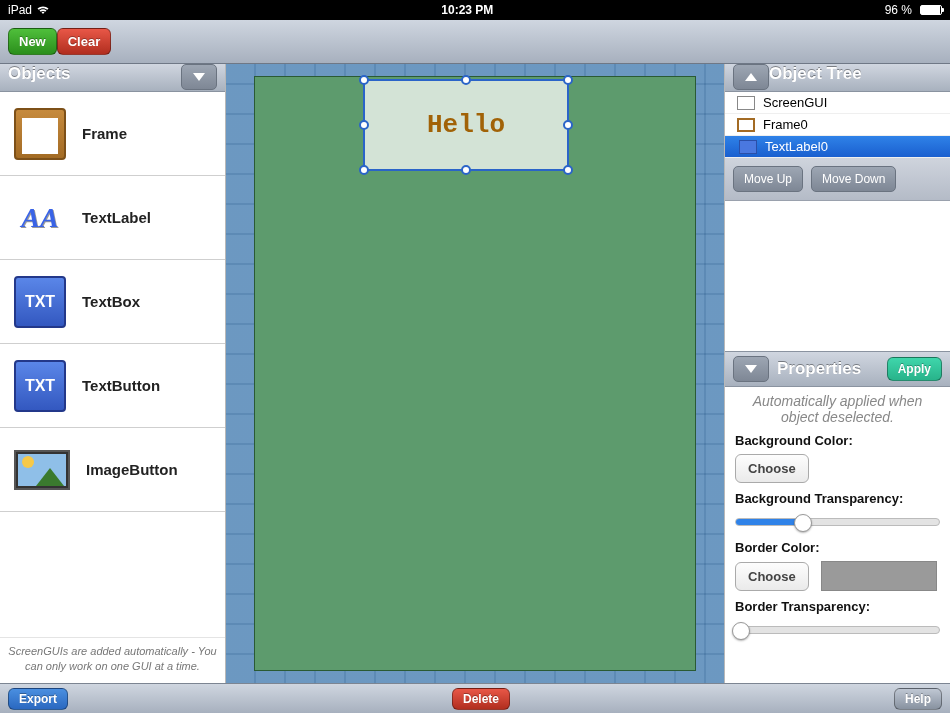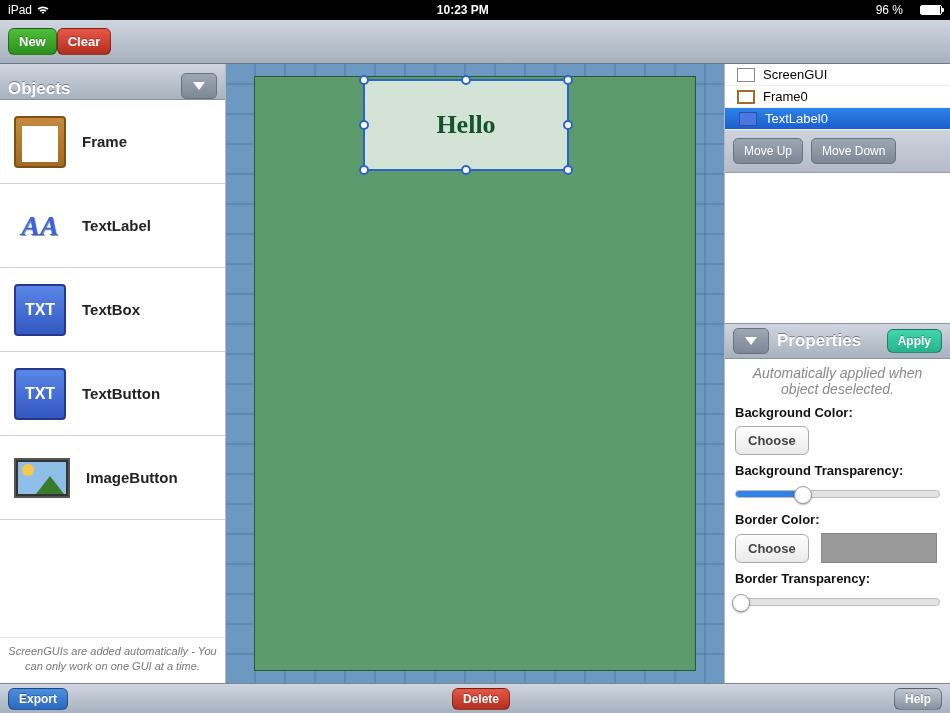--- a/index.html
+++ b/index.html
@@ -2,41 +2,41 @@
 <html><head>
   <meta charset="utf-8">
   <style>
     * { margin: 0; padding: 0; box-sizing: border-box; font-family: -apple-system, Helvetica, Arial, sans-serif; }
     body { width: 950px; height: 713px; overflow: hidden; background: #000; }
 
     
     .status-bar { height: 20px; background: #000; color: #fff; display: flex; align-items: center; padding: 0 8px; font-size: 12px; }
     .status-left { flex: 0 0 auto; display: flex; align-items: center; gap: 4px; }
     .status-center { flex: 1; text-align: center; font-weight: bold; }
-    .status-right { flex: 0 0 auto; display: flex; align-items: center; gap: 17px; }
+    .status-right { flex: 0 0 auto; display: flex; align-items: center; gap: 8px; }
     .wifi-icon { width: 14px; height: 10px; }
     .battery-icon { width: 22px; height: 10px; border: 1px solid #fff; border-radius: 2px; position: relative; }
     .battery-icon::after { content: ""; position: absolute; right: -3px; top: 2px; width: 2px; height: 4px; background: #fff; border-radius: 0 1px 1px 0; }
     .battery-fill { background: #fff; height: 100%; width: 96%; }
 
     
     .toolbar { height: 44px; background: linear-gradient(#cfd6e0, #a7b0be); border-bottom: 1px solid #6f7886; display: flex; align-items: center; padding: 8px 8px; }
     .toolbar-title { flex: 1; text-align: center; color: #fff; font-weight: bold; font-size: 18px; text-shadow: 0 -1px 0 rgba(0,0,0,0.4); }
     .btn { border: 1px solid rgba(0,0,0,0.35); border-radius: 6px; padding: 5px 10px; color: #fff; font-weight: bold; font-size: 13px; text-shadow: 0 -1px 0 rgba(0,0,0,0.3); cursor: pointer; }
     .btn-green { background: linear-gradient(#4fbf3b, #2b8f1c); }
     .btn-red   { background: linear-gradient(#e85747, #b12e1f); }
     .btn-gray  { background: linear-gradient(#bfc7d3, #8892a0); color: #fff; }
     .btn-teal  { background: linear-gradient(#3fd6ab, #28b38a); }
 
     
     .main { display: flex; height: 619px; background: #fff; }
 
     
     .objects-panel { width: 226px; display: flex; flex-direction: column; border-right: 1px solid #b8b8b8; }
-    .panel-header { height: 36px; background: linear-gradient(#d0d6e0, #a8b1be); display: flex; align-items: flex-end; padding: 0 8px; border-bottom: 1px solid #8a93a0; }
+    .panel-header { height: 28px; background: linear-gradient(#d0d6e0, #a8b1be); display: flex; align-items: flex-start; padding: 0 8px; border-bottom: 1px solid #8a93a0; }
     .panel-title { flex: 1; color: #fff; font-weight: bold; font-size: 17px; text-shadow: 0 -1px 0 rgba(0,0,0,0.4); }
     .square-btn { width: 36px; height: 26px; background: linear-gradient(#9da6b3, #7e8795); border: 1px solid #6a7380; border-radius: 5px; display:flex; align-items:center; justify-content:center; cursor:pointer; }
     .triangle-down { width: 0; height: 0; border-left: 6px solid transparent; border-right: 6px solid transparent; border-top: 8px solid #fff; }
     .triangle-up   { width: 0; height: 0; border-left: 6px solid transparent; border-right: 6px solid transparent; border-bottom: 8px solid #fff; }
 
     .object-list { flex: 1; overflow: hidden; }
     .object-item { height: 84px; border-bottom: 1px solid #cfcfcf; display: flex; align-items: center; padding: 12px 14px; gap: 16px; cursor: pointer; background: #fff; }
     .obj-icon { width: 52px; height: 52px; border-radius: 4px; display:flex; align-items:center; justify-content:center; font-weight:bold; }
     .obj-label { font-weight: bold; font-size: 15px; color: #222; }
 
@@ -54,21 +54,21 @@
     .imagebtn-ico .sky{position:absolute; inset:2px; background:#8fbfe8;}
     .imagebtn-ico .sun{position:absolute; left:6px; top:4px; width:12px; height:12px; background:#f7c948; border-radius:50%;}
     .imagebtn-ico .mtn{position:absolute; right:4px; bottom:2px; width:0;height:0; border-left:14px solid transparent; border-right:14px solid transparent; border-bottom:18px solid #3a7a2e;}
 
     .objects-footnote { font-size: 11px; font-style: italic; color: #777; text-align: center; padding: 6px 8px 10px; line-height: 1.3; border-top:1px solid #e4e4e4; }
 
     
     .canvas-wrap { flex: 1; background: repeating-linear-gradient(0deg, #a6c5de 0 28px, #8fb3d0 28px 30px), repeating-linear-gradient(90deg, #a6c5de 0 28px, #8fb3d0 28px 30px); background-blend-mode: multiply; position: relative; }
     .canvas-frame { position:absolute; left:28px; top:12px; right:28px; bottom:12px; background:#5d9b6d; border:1px solid #2a5a34; }
     .selected-box { position:absolute; left:108px; top:2px; width:206px; height:92px; background:#d3e3d6; border:2px solid #2a64c8; display:flex; align-items:center; justify-content:center; }
-    .selected-box .txt { font-family: Liberation Serif, serif; font-weight:bold; font-size:26px; color:#14532d; }
+    .selected-box .txt { font-family: Liberation Mono, monospace; font-weight:bold; font-size:26px; color:#a16207; }
     .handle { position:absolute; width:10px; height:10px; background:#fff; border:2px solid #2a64c8; border-radius:50%; }
     .h-tl{top:-6px;left:-6px;} .h-tm{top:-6px;left:calc(50% - 5px);} .h-tr{top:-6px;right:-6px;}
     .h-ml{top:calc(50% - 5px);left:-6px;} .h-mr{top:calc(50% - 5px);right:-6px;}
     .h-bl{bottom:-6px;left:-6px;} .h-bm{bottom:-6px;left:calc(50% - 5px);} .h-br{bottom:-6px;right:-6px;}
 
     
     .right-panel { width: 226px; display:flex; flex-direction: column; border-left:1px solid #b8b8b8; }
 
     .tree-body { background:#fff; }
     .tree-root { background: linear-gradient(#8a9fbf, #5f7aa0); color:#fff; font-weight:bold; padding:4px 8px; font-size:13px; text-shadow:0 -1px 0 rgba(0,0,0,0.3); border-bottom:1px solid #3d5270; }
@@ -177,20 +177,26 @@
         <div class="handle h-ml"></div>
         <div class="handle h-mr"></div>
         <div class="handle h-bl"></div>
         <div class="handle h-bm"></div>
         <div class="handle h-br"></div>
       </div>
     </div>
   </div>
 
   <div class="right-panel">
+    <div class="panel-header">
+      <div class="square-btn">
+          <div class="triangle-up"></div>
+        </div>
+      <span class="panel-title" style="text-align:left;">Object Tree</span>
+    </div>
     <div class="tree-body">
       <div class="tree-row">
         <div class="ticon indent1"></div>
         <span>ScreenGUI</span>
       </div>
       <div class="tree-row">
         <div class="ticon frame indent1"></div>
         <span>Frame0</span>
       </div>
       <div class="tree-row selected">

